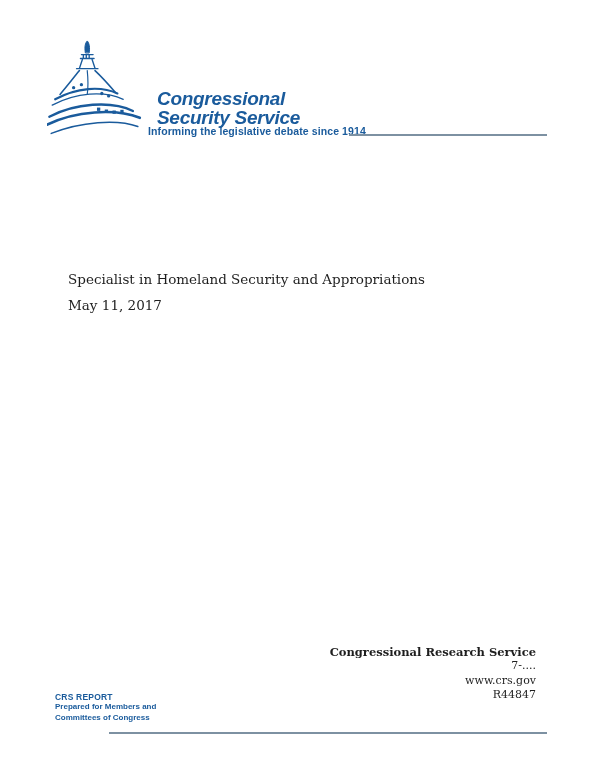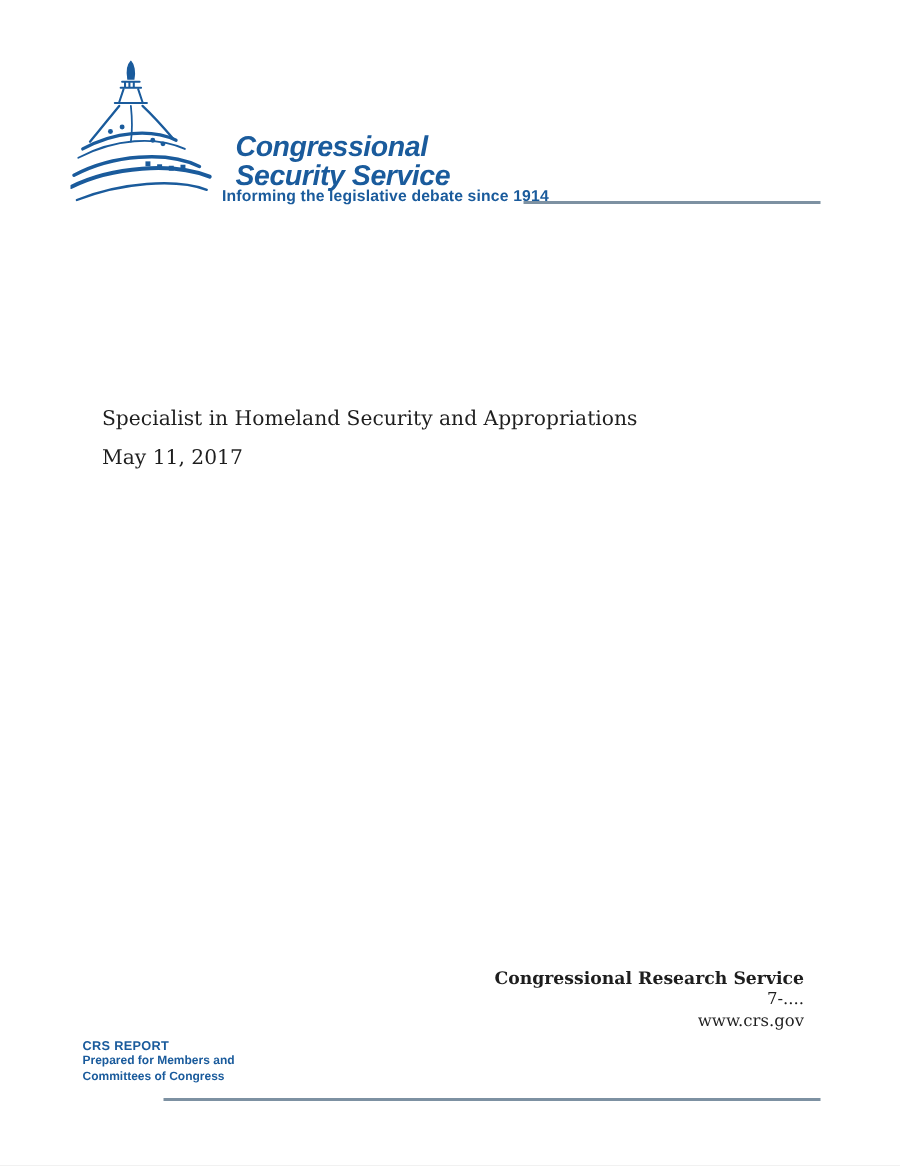--- a/index.html
+++ b/index.html
@@ -123,20 +123,21 @@
   </div>
 
 
   <p class="author-role">Specialist in Homeland Security and Appropriations</p>
   <p class="report-date">May 11, 2017</p>
 
   <div class="footer-right">
     <div class="footer-org">Congressional Research Service</div>
     <div>7-....</div>
     <div><a href="#">www.crs.gov</a></div>
+    <div>R44847</div>
   </div>
 
   <div class="footer-left">
     <div class="crs-report-label">CRS REPORT</div>
     <div>Prepared for Members and</div>
     <div>Committees of Congress</div>
   </div>
   <div class="rule rule-bottom"></div>
 
 </div>

